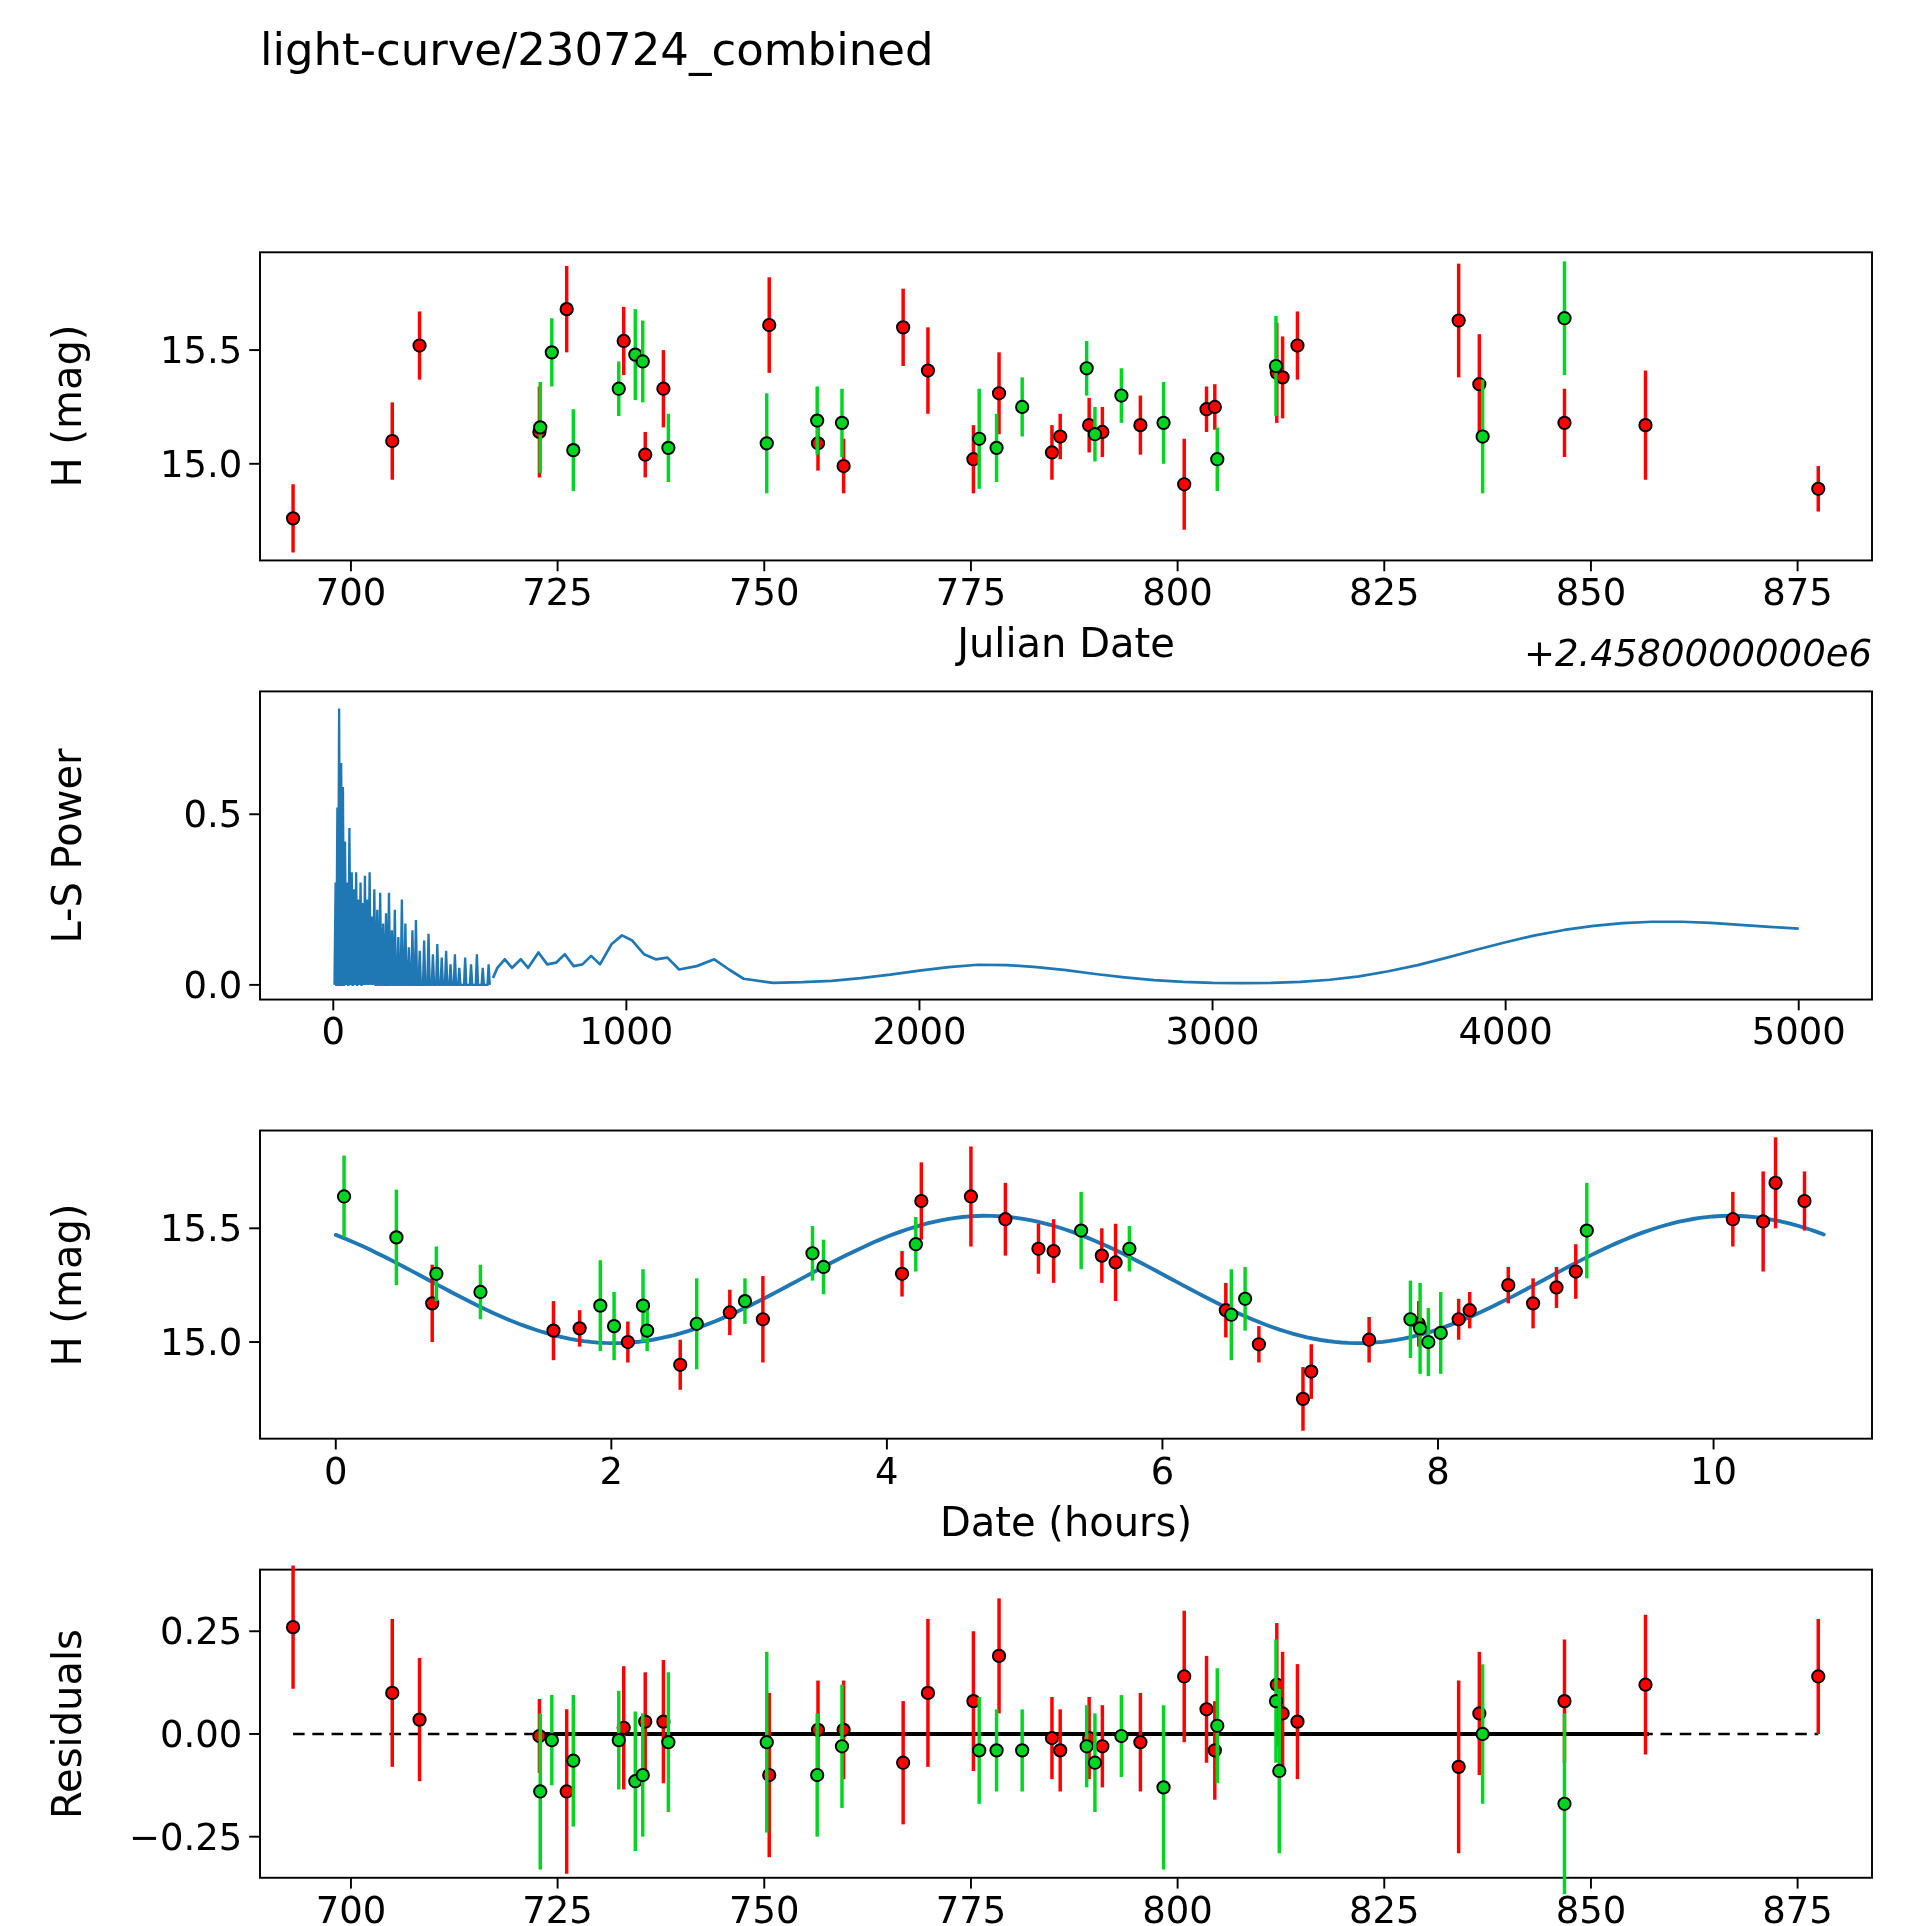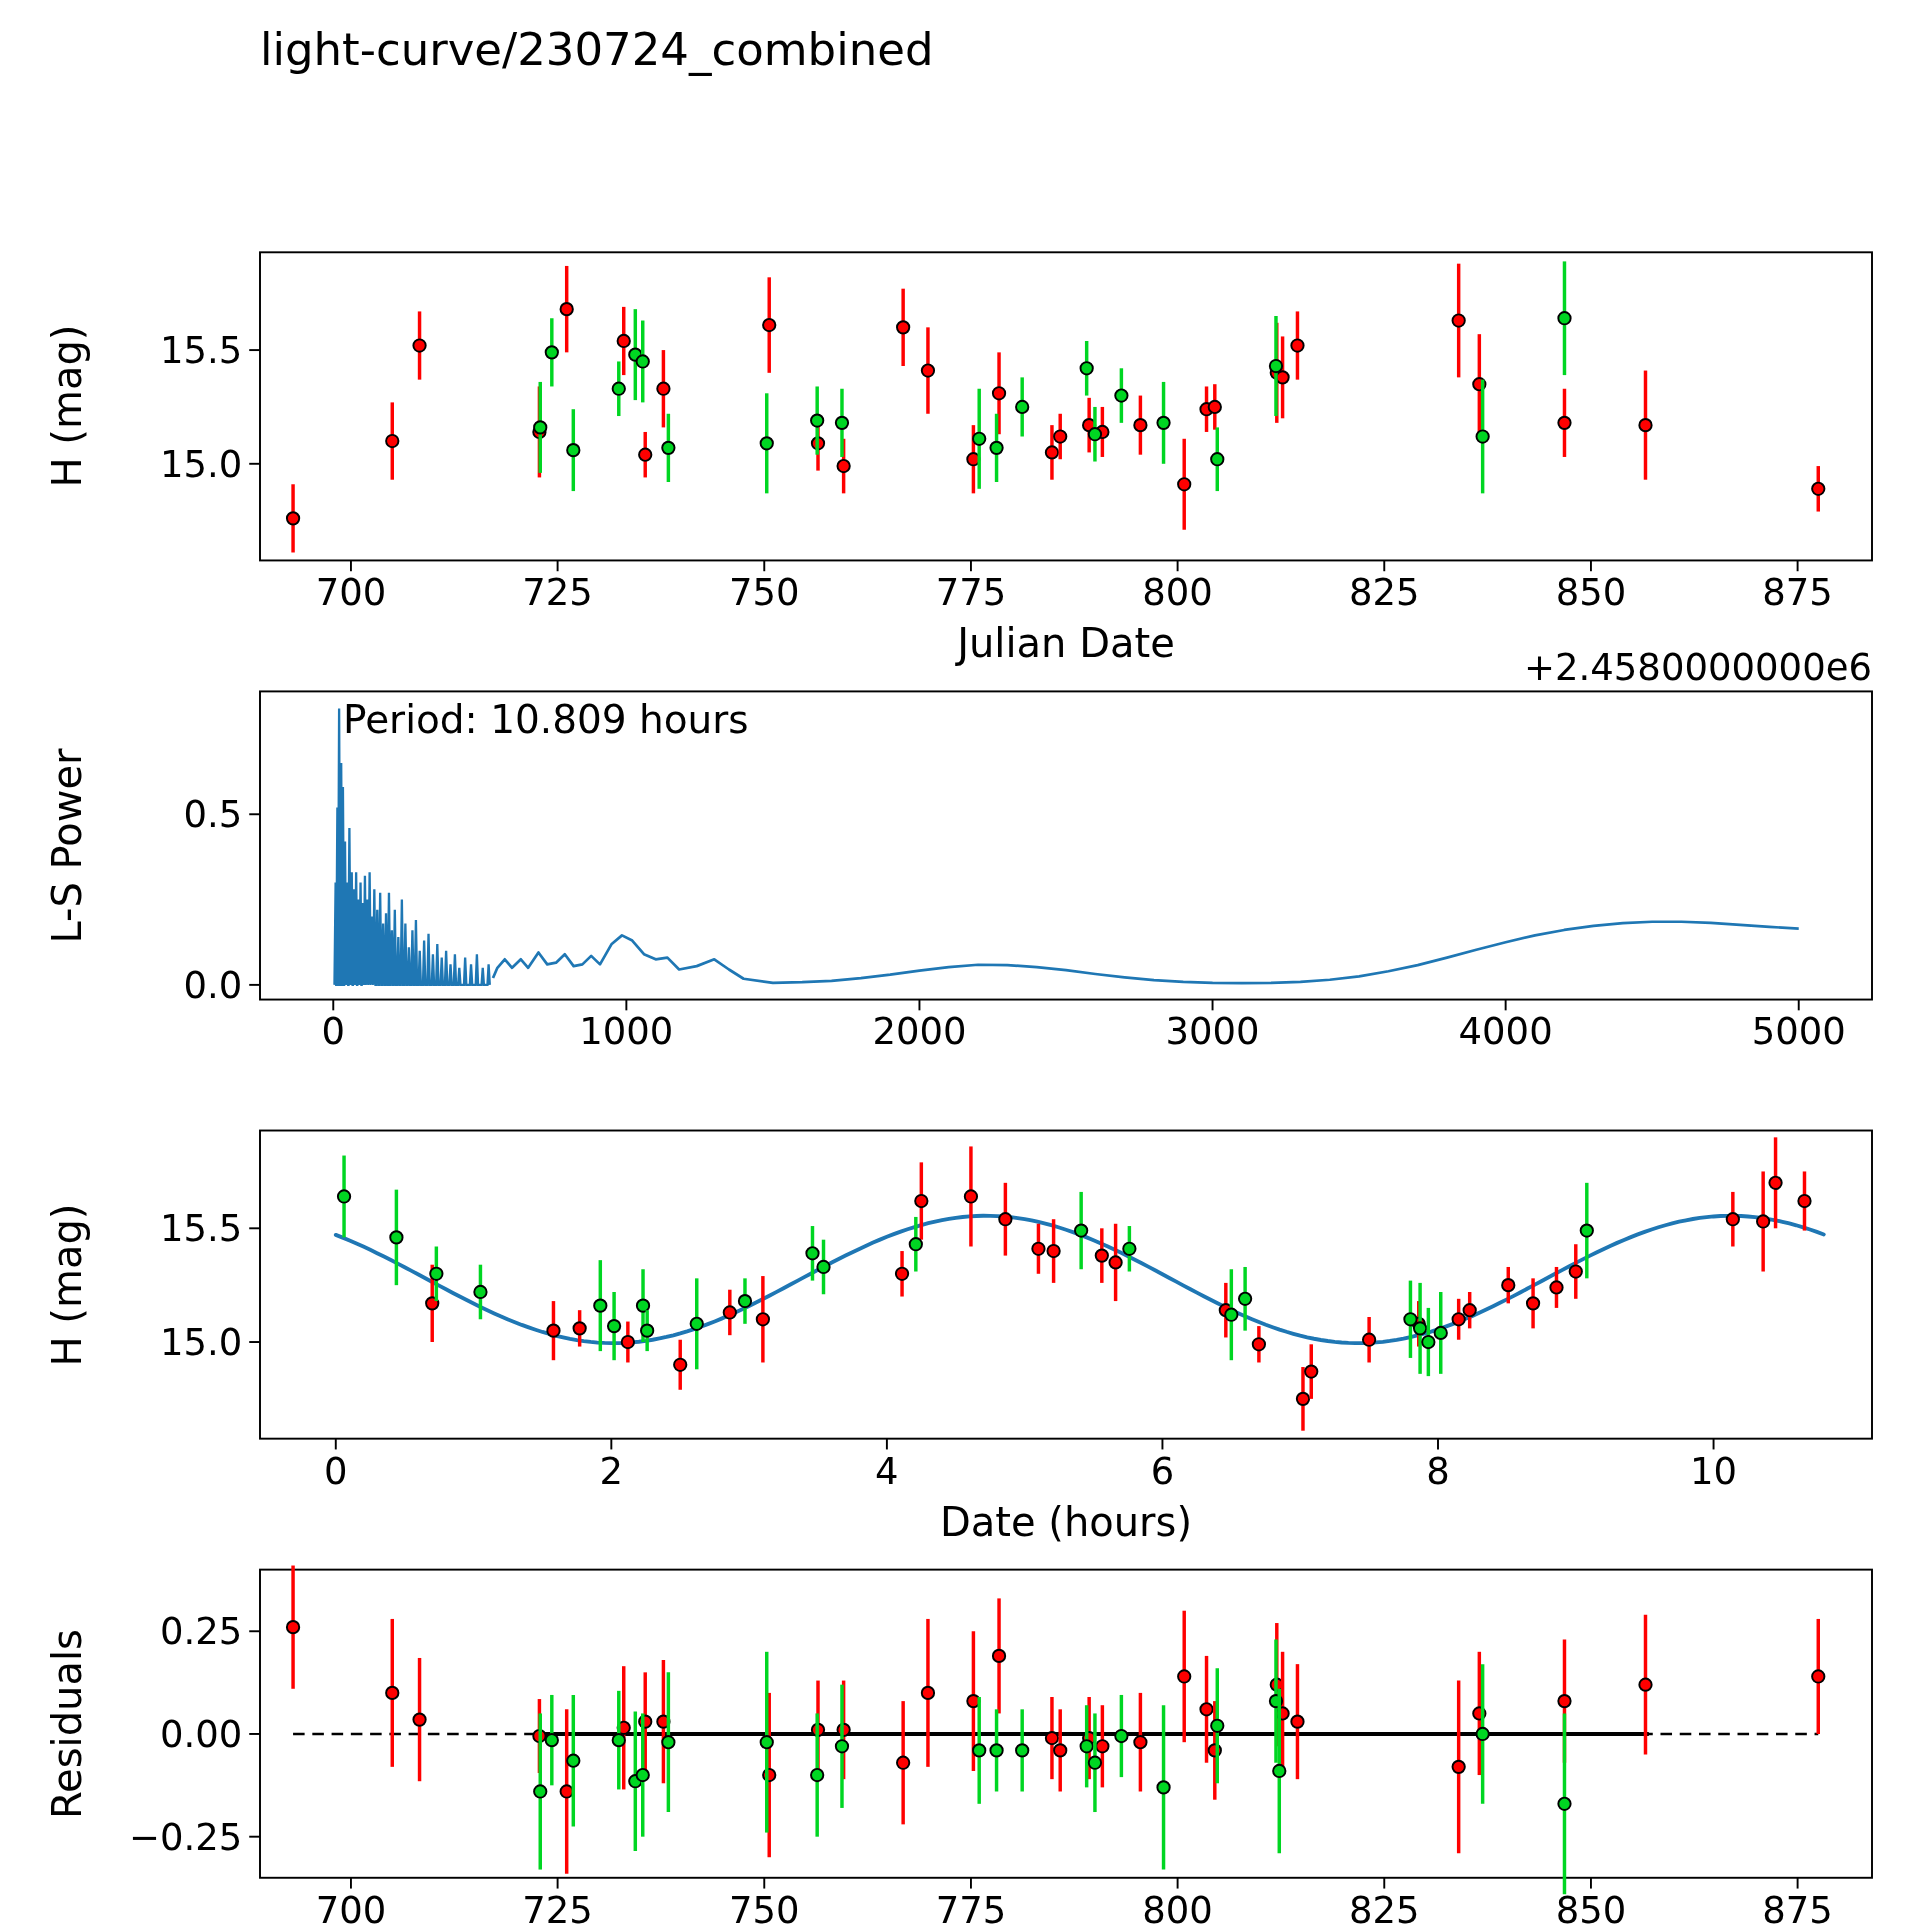--- a/index.html
+++ b/index.html
@@ -419,24 +419,23 @@
       <line x1="3849.161538461538" y1="4320.333333333333" x2="3849.161538461538" y2="4683" stroke="#00d622" stroke-width="9"></line>
       <circle cx="3849.161538461538" cy="4501.666666666667" r="16" fill="#00d622" stroke="#000000" stroke-width="5"></circle>
       <line x1="4061.6307692307682" y1="4448.333333333333" x2="4061.6307692307682" y2="4917.666666666667" stroke="#00d622" stroke-width="9"></line>
       <circle cx="4061.6307692307682" cy="4683" r="16" fill="#00d622" stroke="#000000" stroke-width="5"></circle>
     </svg>
 
   <div class="fig-title">light-curve/230724_combined</div>
 
   <div class="axis-ylabel" style="left:67px;top:406px;">H (mag)</div>
   <div class="axis-xlabel" style="top:620px;">Julian Date</div>
-  <div class="offset-text" style="top:646px;">+2.4580000000e6</div>
+  <div class="offset-text" style="top:632px;font-style:italic;">+2.4580000000e6</div>
 
   <div class="axis-ylabel" style="left:67px;top:846px;">L-S Power</div>
-  <div class="annotation" style="left:343px;top:697px;">Period: 10.809 hours</div>
 
   <div class="axis-ylabel" style="left:67px;top:1285px;">H (mag)</div>
   <div class="axis-xlabel" style="top:1499px;">Date (hours)</div>
 
   <div class="axis-ylabel" style="left:67px;top:1724px;">Residuals</div>
 
 </div>
 
 
 </body></html>

